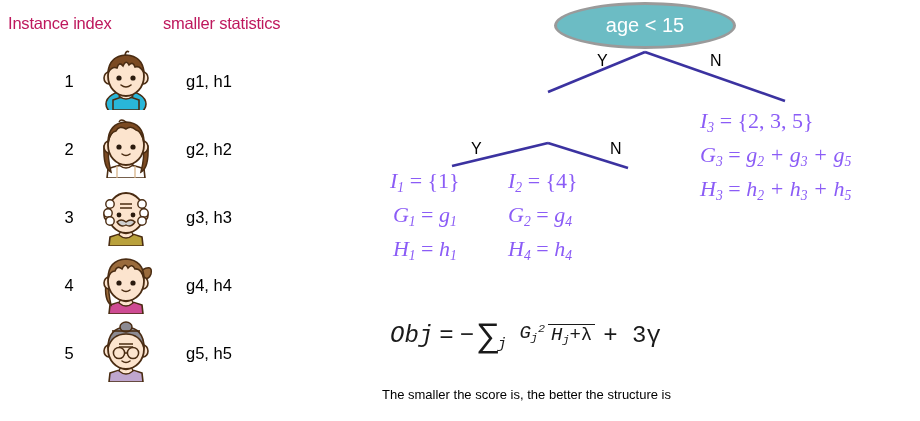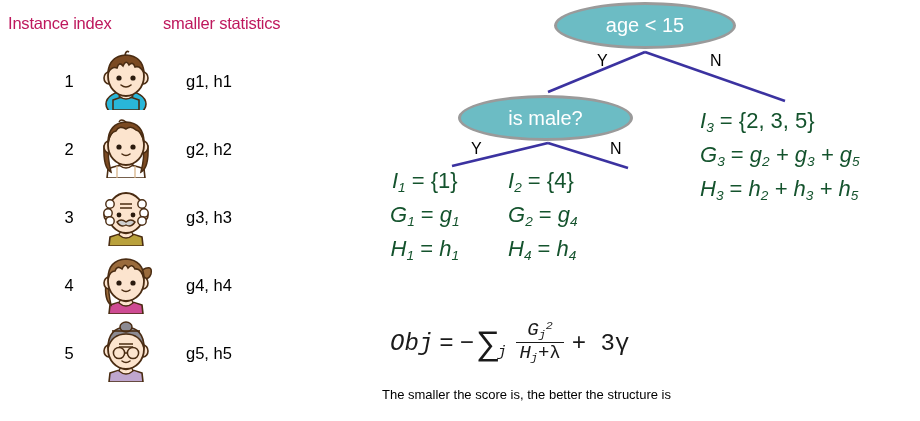--- a/index.html
+++ b/index.html
@@ -91,21 +91,21 @@
   sub, sup {
     font-size: 0.62em;
     font-style: italic;
     line-height: 0;
   }
   sub { vertical-align: -0.28em; }
   sup { vertical-align: 0.55em; }
 
   .math-block { position: absolute; }
   .math-line { height: 34px; white-space: nowrap;
-    font-family: Liberation Sans, sans-serif; font-size: 22px; color: #14532d; }
+    font-family: Liberation Serif, serif; font-size: 22px; color: #8b5cf6; }
 
   #block-i1 { left: 30px;  top: 168px; text-align: center; }
   #block-i2 { left: 148px; top: 168px; }
   #block-i3 { left: 340px; top: 108px; }
 
   
   #objective {
     position: absolute;
     left: 30px;
     top: 322px;
@@ -126,21 +126,21 @@
   #objective .sum-idx {
     font-style: italic;
     font-size: 15px;
     position: relative;
     top: 9px;
     left: -2px;
     margin-right: 5px;
   }
   .frac {
     display: inline-flex;
-    flex-direction: column;
+    flex-direction: row;
     align-items: center;
     vertical-align: middle;
     margin: 0 3px;
     position: relative;
     top: -1px;
   }
   .frac .num {
     font-size: 19px;
     padding: 0 3px 1px 3px;
     line-height: 1.05;
@@ -287,23 +287,20 @@
     <path d="M285 52 L425 101" stroke="#3b32a0" stroke-width="2.6" fill="none"></path>
 
     <path d="M188 143 L92 166" stroke="#3b32a0" stroke-width="2.6" fill="none"></path>
     <path d="M188 143 L268 168" stroke="#3b32a0" stroke-width="2.6" fill="none"></path>
   </svg>
 
   <div class="node" id="node-root">
     <span>age &lt; 15</span>
   </div>
 
-  <div class="node" id="node-ismale">
-    <span>is male?</span>
-  </div>
 
   <div class="edge-label" id="edge-label-root-y">Y</div>
   <div class="edge-label" id="edge-label-root-n">N</div>
   <div class="edge-label" id="edge-label-ismale-y">Y</div>
   <div class="edge-label" id="edge-label-ismale-n">N</div>
 
   <div class="math-block" id="block-i1">
     <div class="math-line">
       <span class="mvar">I</span><sub>1</sub>
       <span>=</span>

